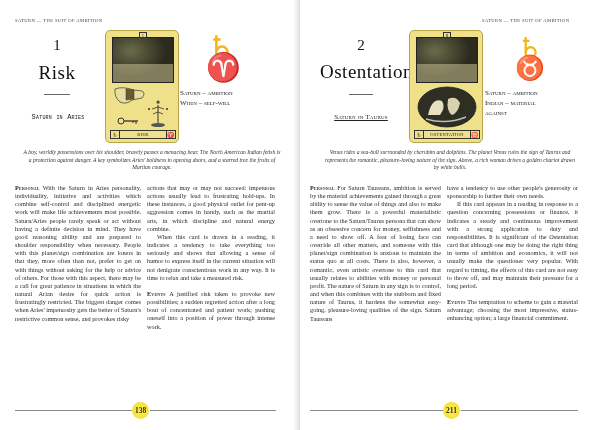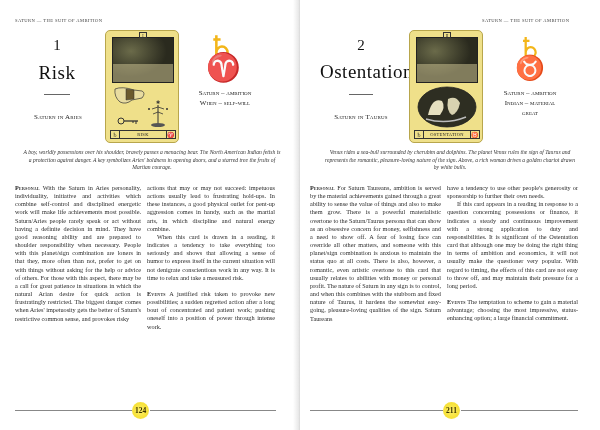--- a/index.html
+++ b/index.html
@@ -27,21 +27,21 @@
       radial-gradient(ellipse at 30% 30%, #6b6b4a 0%, #2a2a1e 60%), #333; border: 1px solid #222; }
   .tarot .top-img .ground { position: absolute; left: 0; bottom: 0; width: 100%; height: 18px; background: #c9c090; opacity: .55; }
   .tarot .num-box { position: absolute; left: 33px; top: 1px; width: 8px; height: 6px; border: 1px solid #333; background: #efe08a; font-size: 4px; text-align: center; line-height: 5px; }
   .tarot .bot-img { position: absolute; left: 6px; top: 54px; width: 62px; height: 46px; }
   .tarot .footer { position: absolute; left: 4px; bottom: 3px; width: 66px; height: 9px; border: 1px solid #333; display: flex; }
   .tarot .footer .sym { width: 9px; border-right: 1px solid #333; font-size: 6px; text-align: center; line-height: 8px; }
   .tarot .footer .sym.r { border-right: none; border-left: 1px solid #333; }
   .tarot .footer .name { flex: 1; font-size: 4.5px; text-align: center; line-height: 8px; letter-spacing: .3px; }
 
   .glyph { position: absolute; color: #f3b61a; font-size: 34px; line-height: 1; text-align: center; }
-  .keywords { position: absolute; font-size: 7px; font-variant: small-caps; text-align: center; line-height: 10px; color: #222; }
+  .keywords { position: absolute; font-size: 7px; font-variant: small-caps; text-align: left; line-height: 10px; color: #222; }
 
   .caption { position: absolute; font-style: italic; font-size: 5.6px; text-align: center; line-height: 7.6px; color: #333; }
 
   .col { position: absolute; font-size: 6.25px; line-height: 8.15px; text-align: justify; color: #2a2a2a; hyphens: manual; }
   .col p { text-indent: 0; }
   .col p.indent { text-indent: 10px; }
   .col p + p.gap { margin-top: 8px; }
   .lead { font-variant: small-caps; font-weight: bold; letter-spacing: .2px; }
 
   .folio-rule { position: absolute; top: 410px; height: 1px; background: #888; }
@@ -52,21 +52,21 @@
 <body>
 
 <div class="spread">
 
   <div class="page page-left">
     <div class="running-head">Saturn — the suit of ambition</div>
 
     <div class="card-number" style="left:40px; top:37px; width:34px;">1</div>
     <div class="card-title" style="left:24px; top:62px; width:66px;">Risk</div>
     <div class="title-rule" style="left:44px; top:94px; width:26px;"></div>
-    <div class="card-sub" style="left:12px; top:113px; width:92px;">Saturn in Aries</div>
+    <div class="card-sub" style="left:12px; top:113px; width:92px;font-family:Liberation Mono, monospace;">Saturn in Aries</div>
 
     <div class="tarot" style="left:105px; top:30px;">
       <div class="top-img">
           <div class="ground"></div>
         </div>
       <div class="num-box">I</div>
       <div class="bot-img">
         <svg width="62" height="46" viewBox="0 0 62 46">
           <path d="M3 4 Q10 1 22 5 L30 6 Q34 8 30 13 L20 15 Q14 20 8 17 Q2 12 3 4Z" fill="#e8dca0" stroke="#333" stroke-width=".7"></path>
           <path d="M14 4 L22 5 L22 14 L14 15Z" fill="#6b5a2e" stroke="#333" stroke-width=".5"></path>
@@ -103,33 +103,33 @@
       <p><span class="lead">Personal</span><span> With the Saturn in Aries personality, individuality, initiative and activities which combine self-control and disciplined energetic work will make life achievements most possible. Saturn/Aries people rarely speak or act without having a definite decision in mind. They have good reasoning ability and are prepared to shoulder responsibility when necessary. People with this planet/sign combination are loners in that they, more often than not, prefer to get on with things without asking for the help or advice of others. For those with this aspect, there may be a call for great patience in situations in which the natural Arian desire for quick action is frustratingly restricted. The biggest danger comes when Aries' impetuosity gets the better of Saturn's restrictive common sense, and provokes risky</span></p>
     </div>
 
     <div class="col" style="left:147px; top:184px; width:128px;">
       <p>actions that may or may not succeed: impetuous actions usually lead to frustrating hold-ups. In these instances, a good physical outlet for pent-up aggression comes in handy, such as the martial arts, in which discipline and natural energy combine.</p>
       <p class="indent">When this card is drawn in a reading, it indicates a tendency to take everything too seriously and shows that allowing a sense of humor to express itself in the current situation will not denigrate conscientious work in any way. It is time to relax and take a measured risk.</p>
       <p class="gap"><span class="lead">Events</span><span> A justified risk taken to provoke new possibilities; a sudden regretted action after a long bout of concentrated and patient work; pushing oneself into a position of power through intense work.</span></p>
     </div>
 
     <div class="folio-rule" style="left:15px; width:117px;"></div>
-    <div class="folio" style="left:132px;">124</div>
+    <div class="folio" style="left:132px;">138</div>
     <div class="folio-rule" style="left:150px; width:126px;"></div>
   </div>
 
   <div class="gutter"></div>
 
   <div class="page page-right">
     <div class="running-head">Saturn — the suit of ambition</div>
 
     <div class="card-number" style="left:44px; top:37px; width:34px;">2</div>
     <div class="card-title" style="left:20px; top:61px; width:84px;">Ostentation</div>
     <div class="title-rule" style="left:49px; top:94px; width:24px;"></div>
-    <div class="card-sub" style="left:15px; top:113px; width:92px;">Saturn in Taurus</div>
+    <div class="card-sub" style="left:15px; top:113px; width:92px;text-decoration:underline;">Saturn in Taurus</div>
 
     <div class="tarot" style="left:109px; top:30px;">
       <div class="top-img">
           <div class="ground"></div>
         </div>
       <div class="num-box">II</div>
       <div class="bot-img">
         <svg width="62" height="46" viewBox="0 0 62 46">
           <ellipse cx="31" cy="22" rx="29" ry="20" fill="#2e2e22" stroke="#222" stroke-width=".8"></ellipse>
           <path d="M12 30 Q16 12 26 16 Q30 22 24 30Z" fill="#e6e0c0"></path>
@@ -143,21 +143,21 @@
         <span class="sym r">♉</span>
       </div>
     </div>
 
     <div class="glyph" style="left:215px; top:34px; width:30px; font-size:30px;">♄</div>
     <div class="glyph" style="left:215px; top:56px; width:30px; font-size:24px;">♉</div>
 
     <div class="keywords" style="left:185px; top:88px; width:90px;">
       <div>Saturn – ambition</div>
       <div>Indian – material</div>
-      <div>great</div>
+      <div>against</div>
     </div>
 
     <div class="caption" style="left:22px; top:149px; width:256px;">Venus rides a sea-bull surrounded by cherubim and dolphins. The planet Venus rules the sign of Taurus and represents the romantic, pleasure-loving nature of the sign. Above, a rich woman drives a golden chariot drawn by white bulls.</div>
 
     <div class="col" style="left:10px; top:184px; width:131px;">
       <p><span class="lead">Personal</span><span> For Saturn Taureans, ambition is served by the material achievements gained through a great ability to sense the value of things and also to make them grow. There is a powerful materialistic overtone to the Saturn/Taurus persona that can show as an obsessive concern for money, selfishness and a need to show off. A fear of losing face can override all other matters, and someone with this planet/sign combination is anxious to maintain the status quo at all costs. There is also, however, a romantic, even artistic overtone to this card that usually relates to abilities with money or personal profit. The nature of Saturn in any sign is to control, and when this combines with the stubborn and fixed nature of Taurus, it hardens the somewhat easy-going, pleasure-loving qualities of the sign. Saturn Taureans</span></p>
     </div>
 
     <div class="col" style="left:147px; top:184px; width:131px;">
       <p>have a tendency to use other people's generosity or sponsorship to further their own needs.</p>

